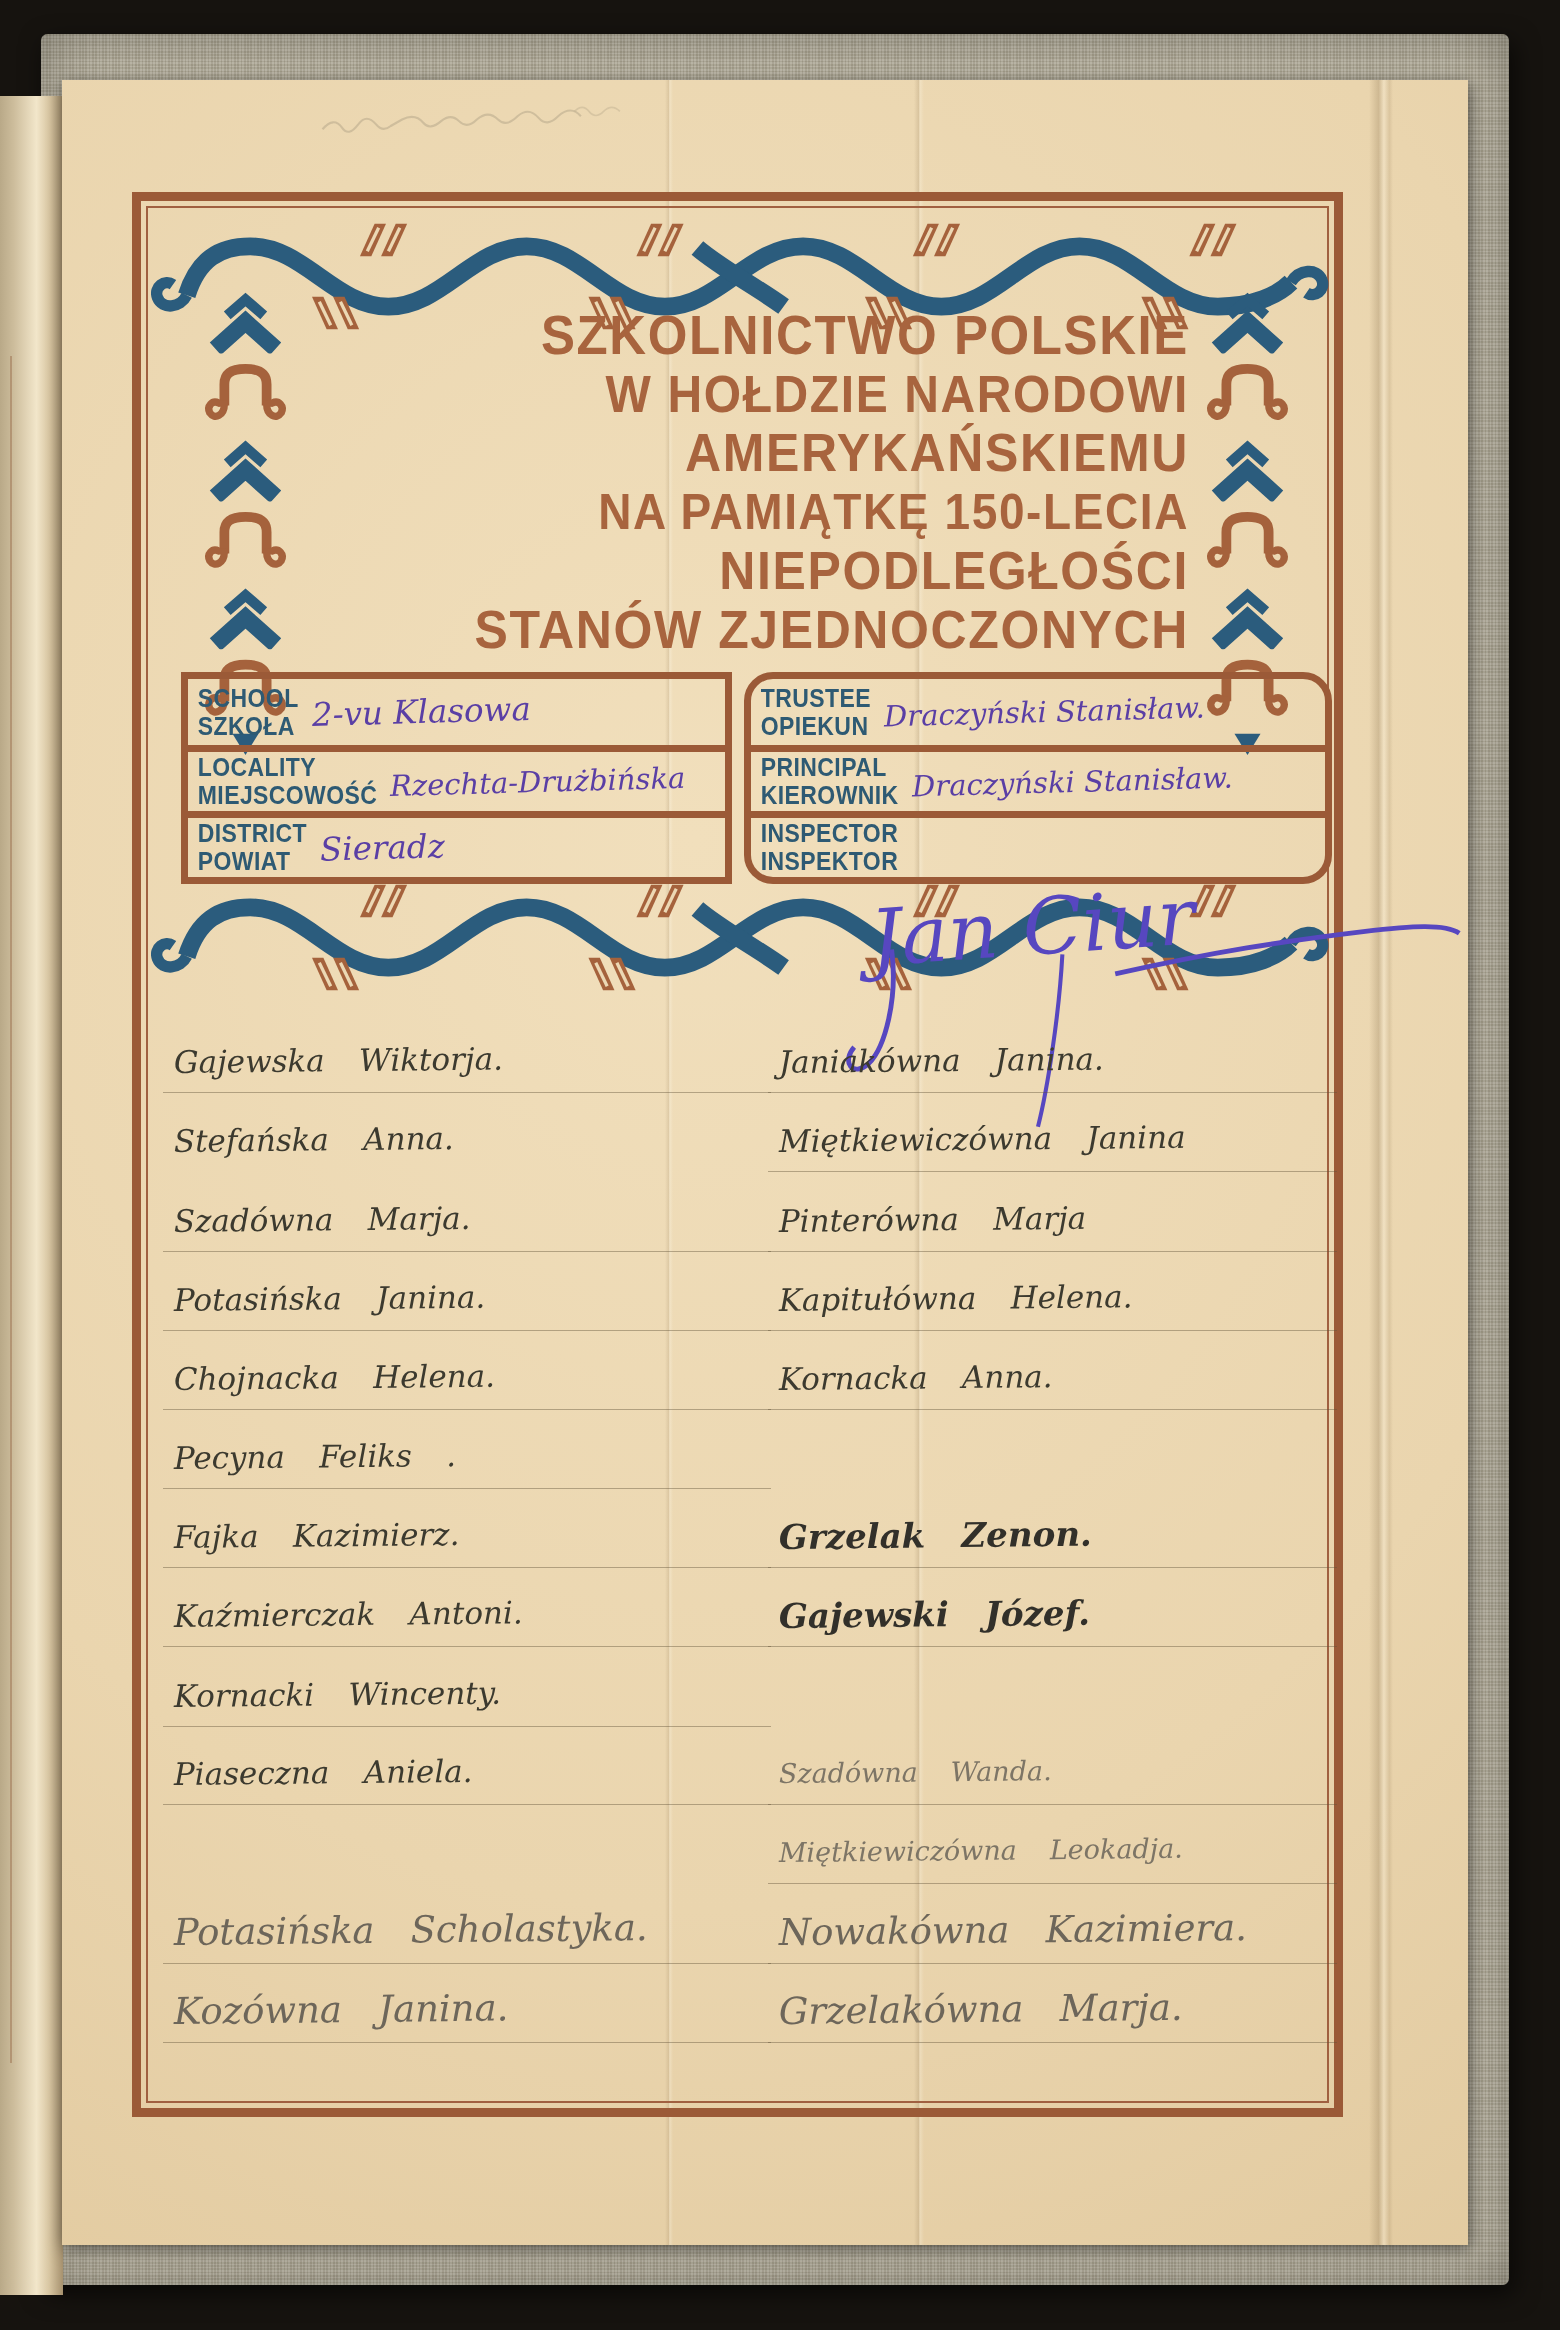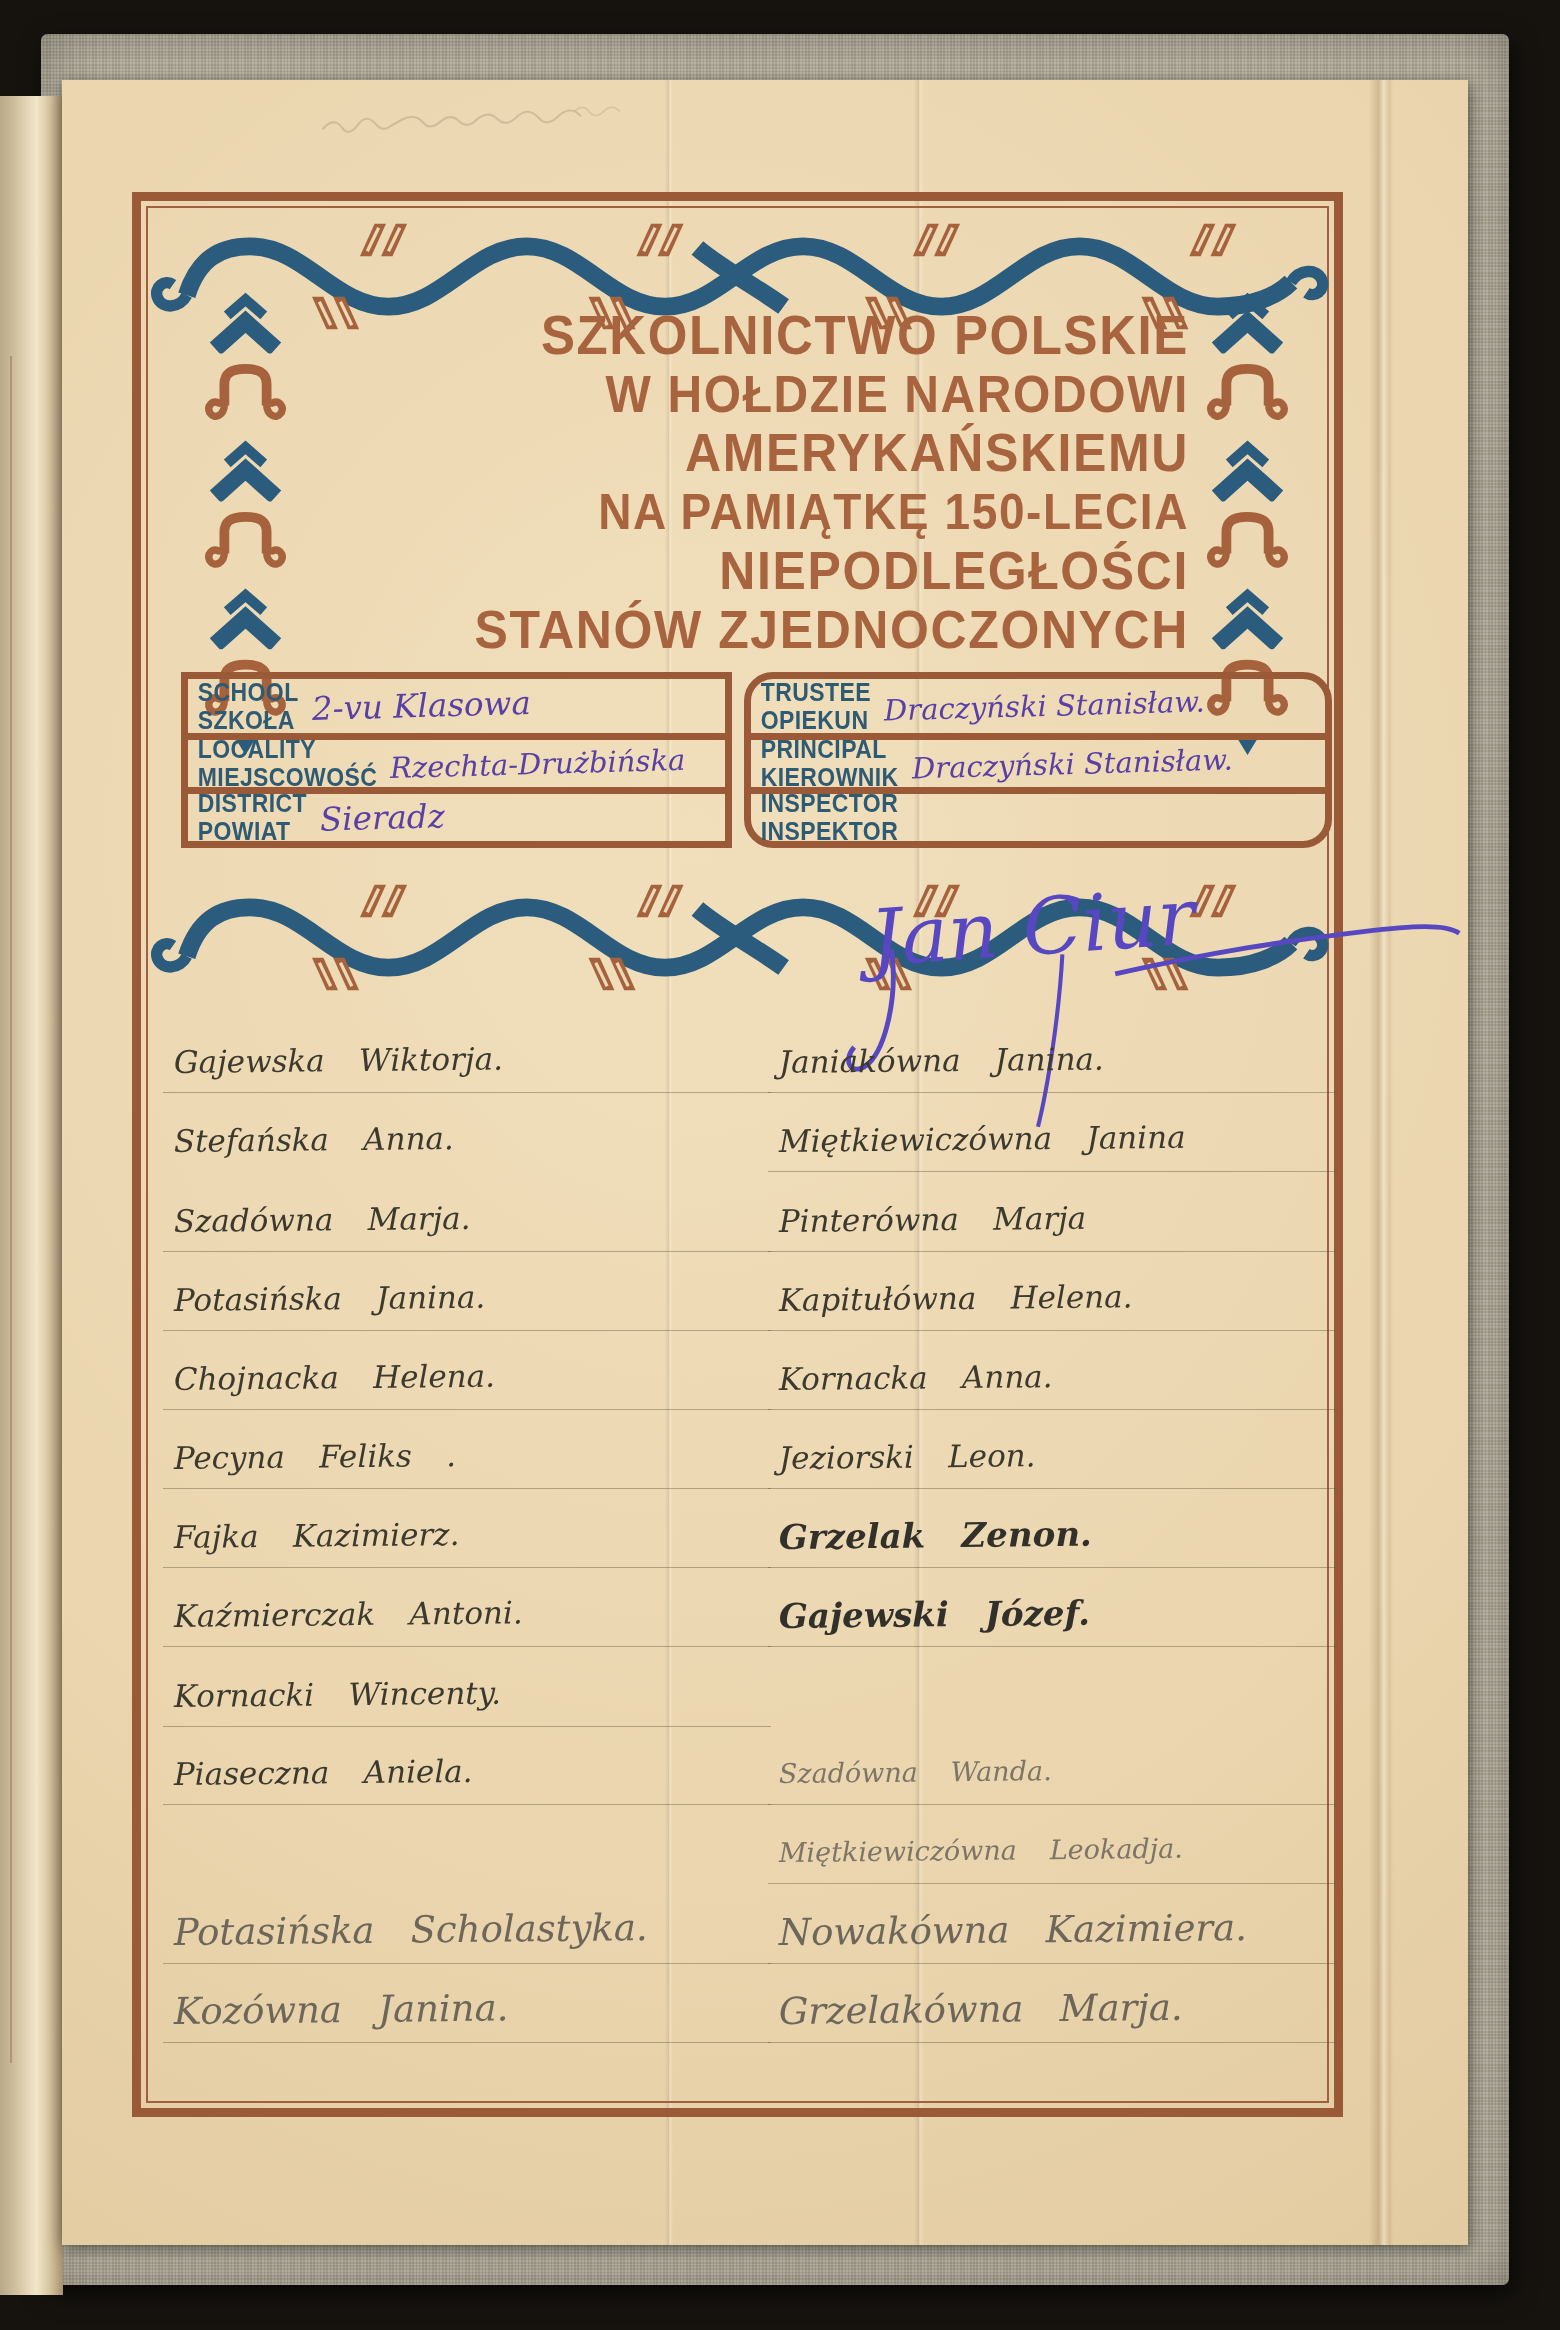--- a/index.html
+++ b/index.html
@@ -43,21 +43,21 @@
   
   .titleblock{position:absolute;left:241px;top:226px;width:886px;text-align:right;color:#a8643e;}
   .tl{font-family:"Liberation Sans",sans-serif;font-weight:700;letter-spacing:1.6px;
       transform:scaleY(1.08);line-height:59px;white-space:nowrap;}
   .tl1{font-size:51px;} .tl2{font-size:48px;} .tl3{font-size:50px;}
   .tl4{font-size:46px;} .tl5{font-size:50px;} .tl6{font-size:50px;}
   
   .ftable{position:absolute;top:592px;border:7.3px solid #9b5a37;box-sizing:border-box;background:transparent;}
   .ftable.ltab{left:119px;width:551px;}
   .ftable.rtab{left:682px;width:588px;border-radius:29px;}
-  .frow{height:54px;display:flex;align-items:center;padding-left:9.8px;box-sizing:border-box;gap:13px;}
+  .frow{height:66px;display:flex;align-items:center;padding-left:9.8px;box-sizing:border-box;gap:13px;}
   .frow + .frow{border-top:7.3px solid #9b5a37;}
   .flb{font-weight:700;font-size:23px;line-height:24.4px;color:#2e5a73;letter-spacing:0.4px;
        transform:scaleY(1.14);transform-origin:left center;white-space:nowrap;}
   .hand{font-family:"DejaVu Serif",serif;font-style:italic;color:#5a3fa5;font-size:32.5px;
         white-space:nowrap;transform:rotate(-1.6deg);}
   .hand.small{font-size:29px;}
   
   .sig{position:absolute;left:732px;top:723px;width:675px;height:350px;pointer-events:none;}
   
   .pencil-note{position:absolute;left:244px;top:6.5px;width:423px;height:65px;opacity:.5;}
@@ -270,23 +270,20 @@
     </div>
   <div class="nrow rcol" style="top:1112px">
       <span class="nm ink">Pinterówna Marja</span>
     </div>
   <div class="nrow rcol" style="top:1191px">
       <span class="nm ink">Kapitułówna Helena.</span>
     </div>
   <div class="nrow rcol" style="top:1270px">
       <span class="nm ink">Kornacka Anna.</span>
     </div>
-  <div class="nrow rcol" style="top:1349px">
-      <span class="nm ink">Jeziorski Leon.</span>
-    </div>
   <div class="nrow rcol" style="top:1507px">
       <span class="nm ink-b">Gajewski Józef.</span>
     </div>
   <div class="nrow rcol" style="top:1428px">
       <span class="nm ink-b">Grzelak Zenon.</span>
     </div>
   <div class="nrow rcol" style="top:1665px">
       <span class="nm pencil-lt">Szadówna Wanda.</span>
     </div>
   <div class="nrow rcol" style="top:1744px">

